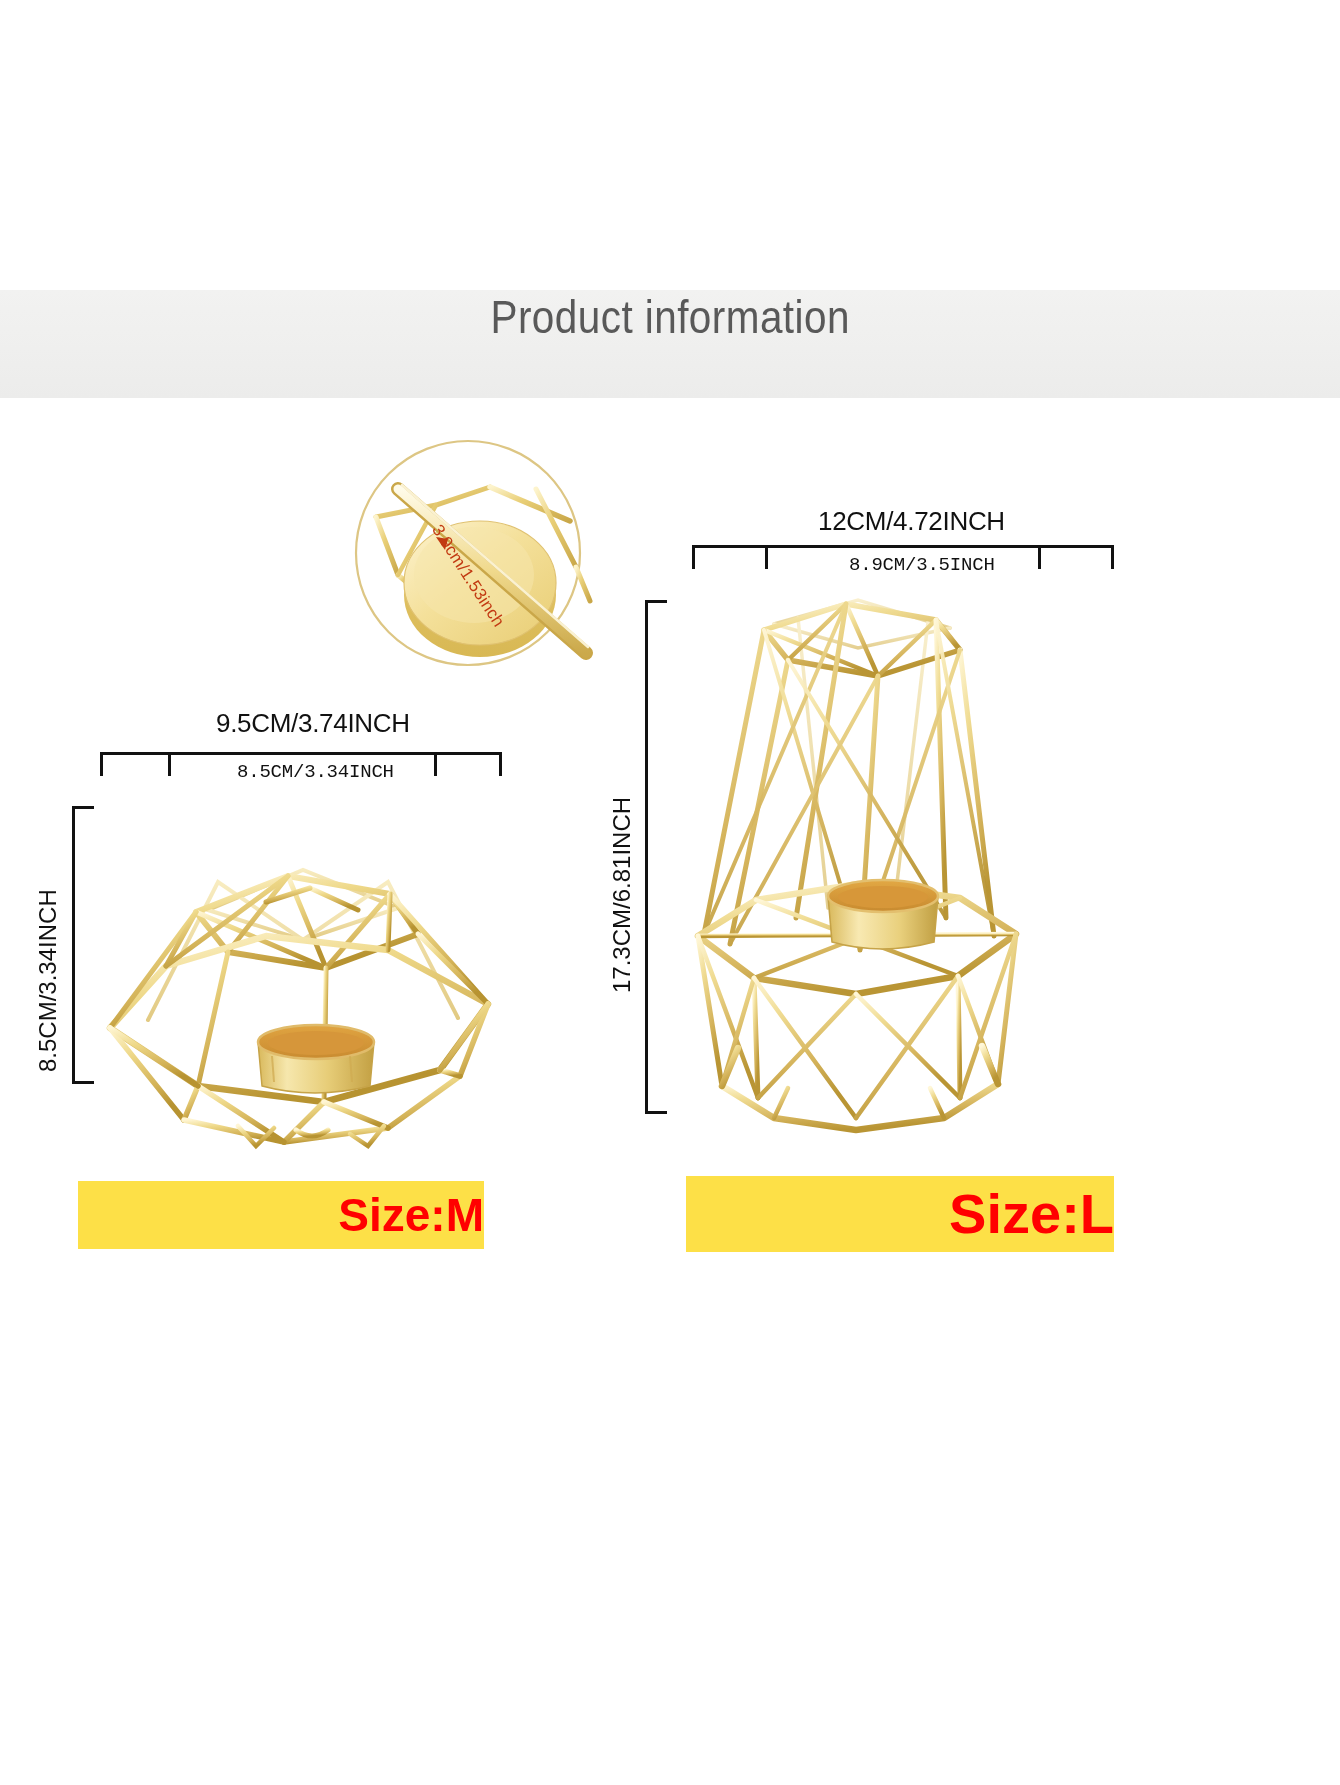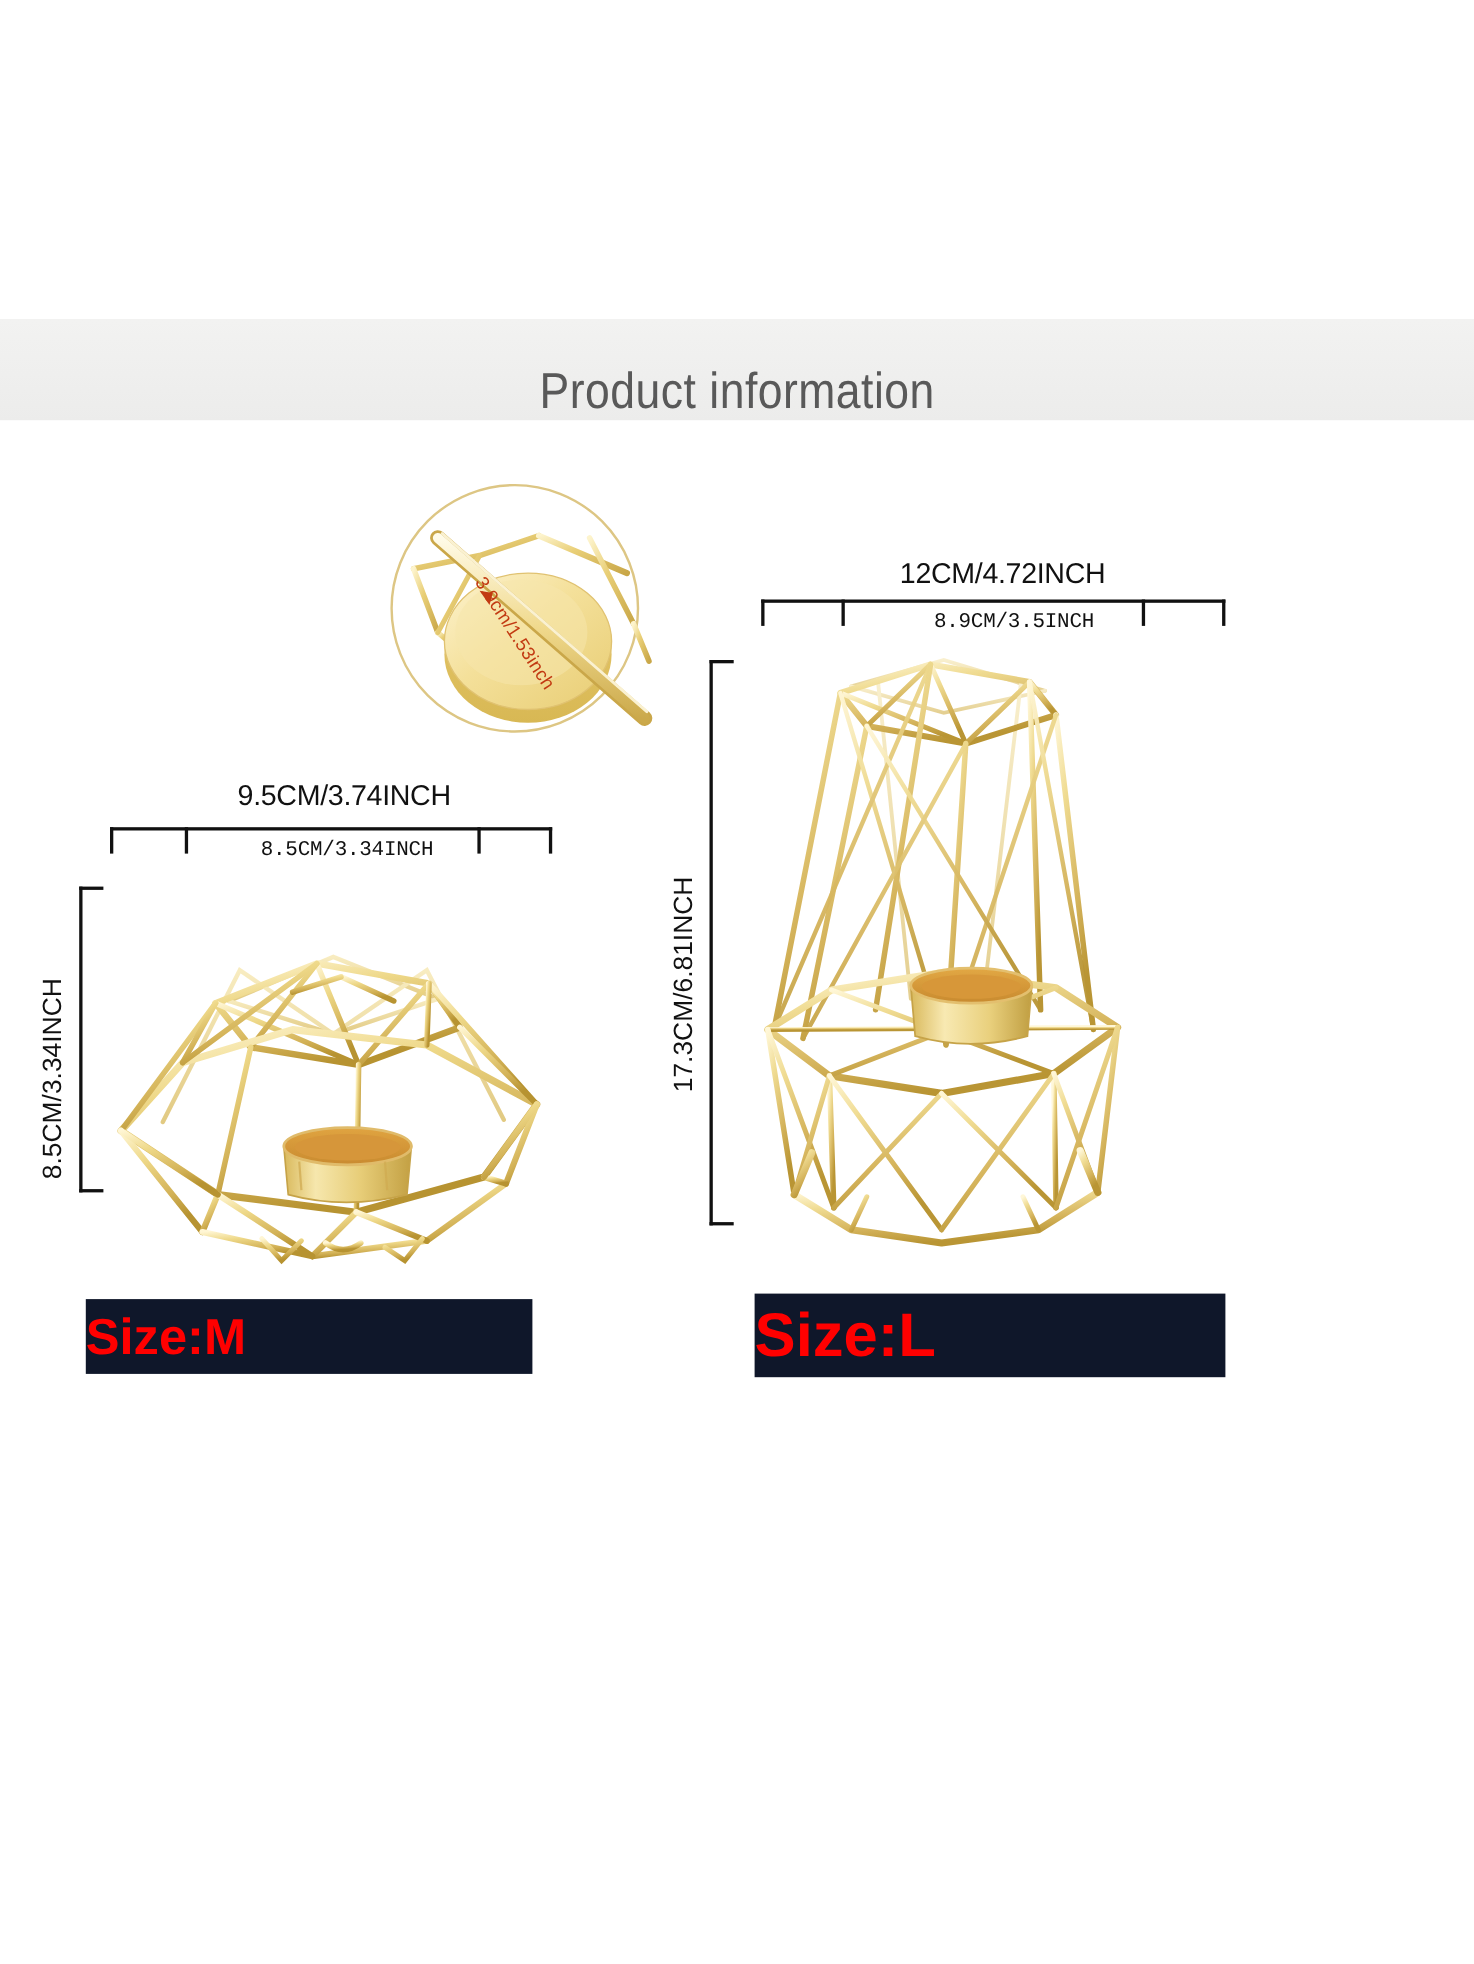--- a/index.html
+++ b/index.html
@@ -22,24 +22,24 @@
     height: 1785px;
     background: #ffffff;
   }
 
   
   .header-band {
     position: absolute;
     left: 0;
     top: 290px;
     width: 1340px;
-    height: 92px;
+    height: 108px;
     background: linear-gradient(180deg, #f2f2f1 0%, #efefee 55%, #ececeb 100%);
     display: flex;
-    align-items: flex-end;
+    align-items: flex-start;
     justify-content: center;
   }
   .header-title {
     font-family: "Liberation Sans", sans-serif;
     font-size: 46px;
     font-weight: 400;
     color: #595959;
     letter-spacing: 0.5px;
     transform: scaleX(0.88);
     transform-origin: center;
@@ -82,24 +82,24 @@
   }
   .tick-right {
     position: absolute;
     height: 3px;
     background: #111111;
   }
 
   
   .size-bar {
     position: absolute;
-    background: #0f172a;
+    background: #fde047;
     display: flex;
     align-items: center;
-    justify-content: flex-start;
+    justify-content: flex-end;
   }
   .size-bar-text {
     color: #ff0000;
     font-family: "Liberation Sans", sans-serif;
     font-weight: 700;
     line-height: 1;
     white-space: nowrap;
   }
   .size-m-text { font-size: 46px; }
   .size-l-text { font-size: 56px; }

